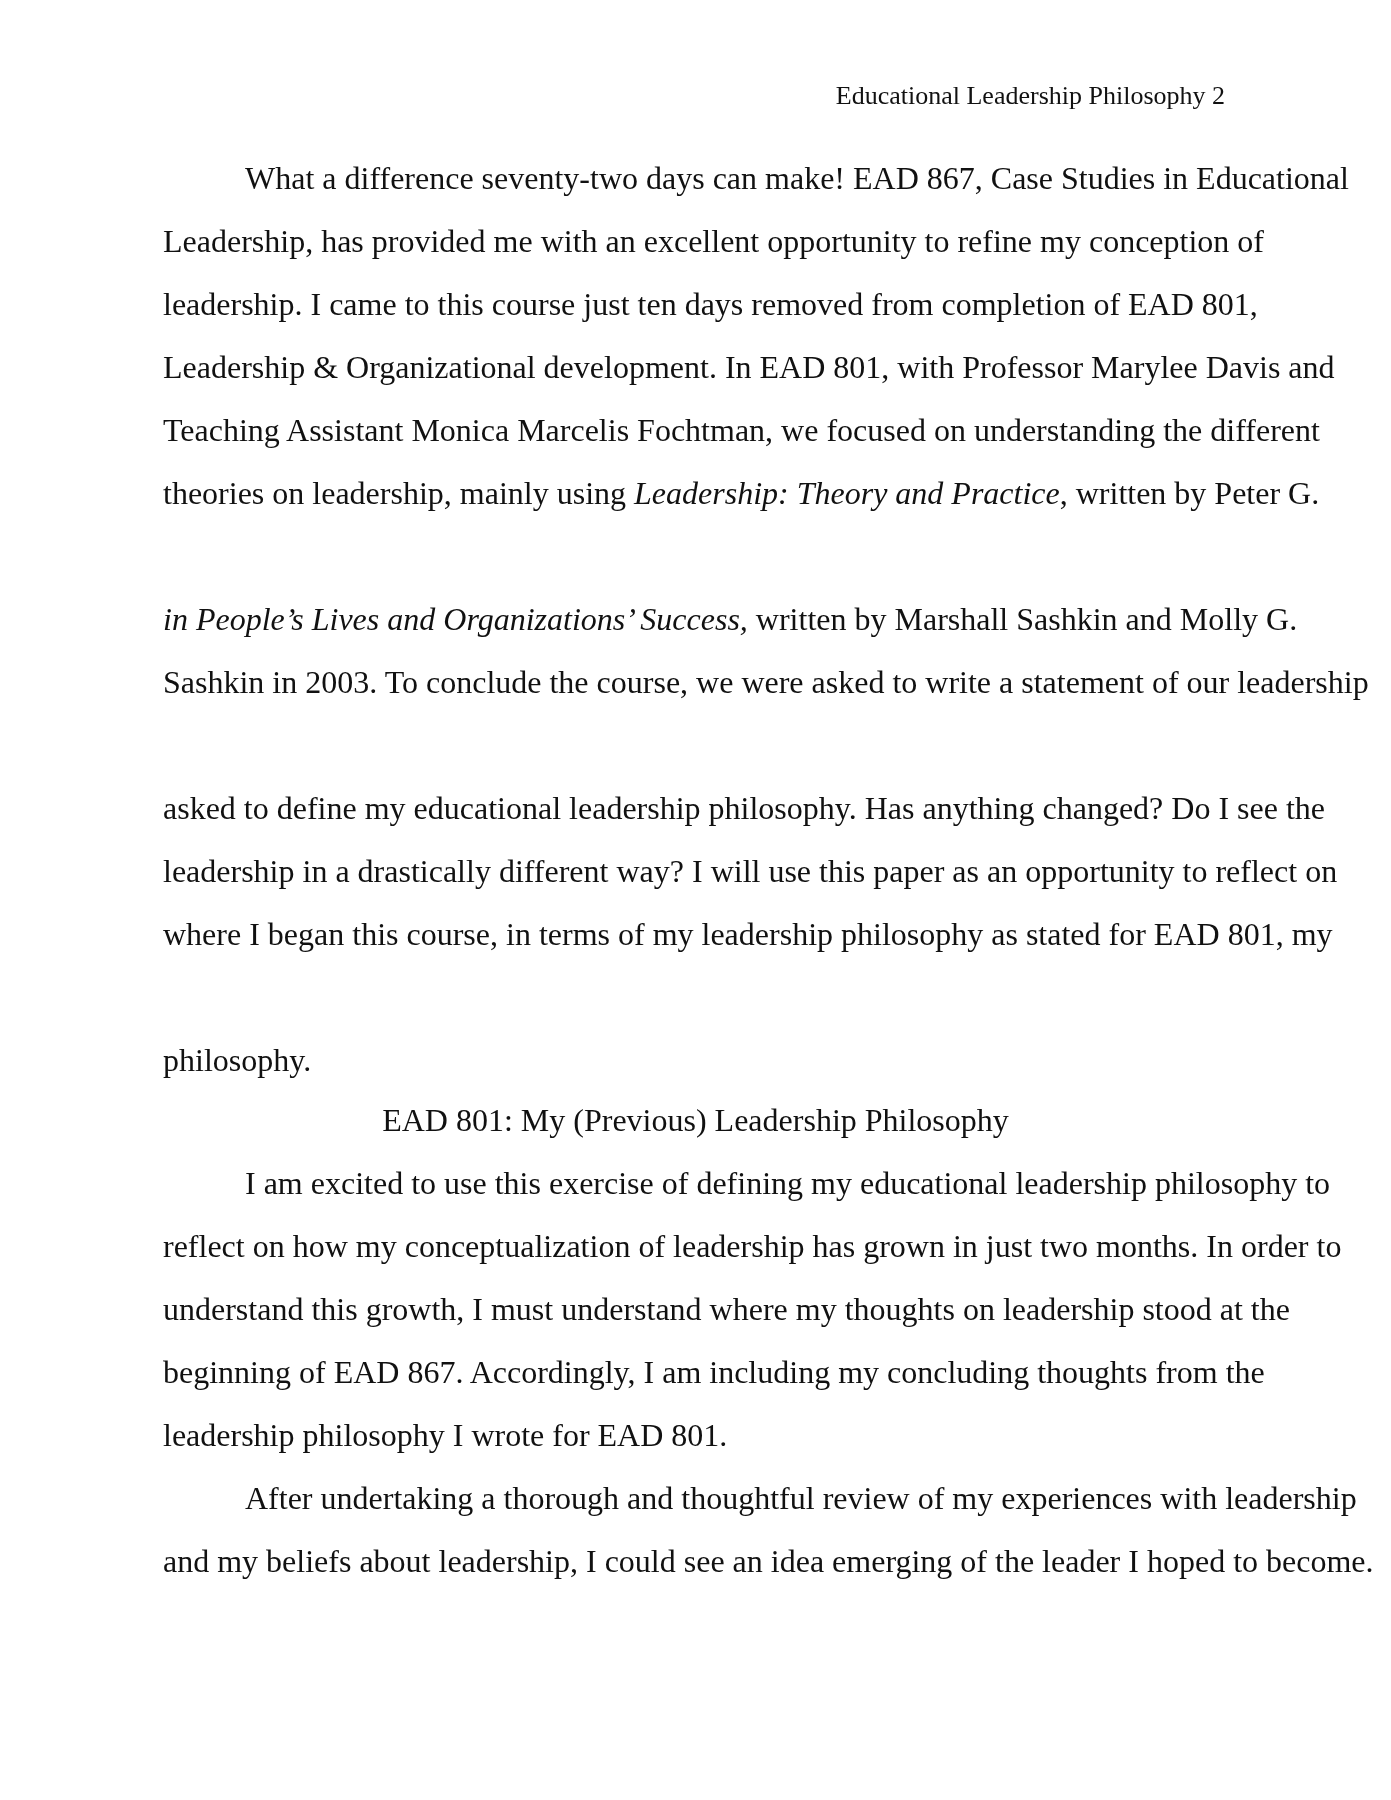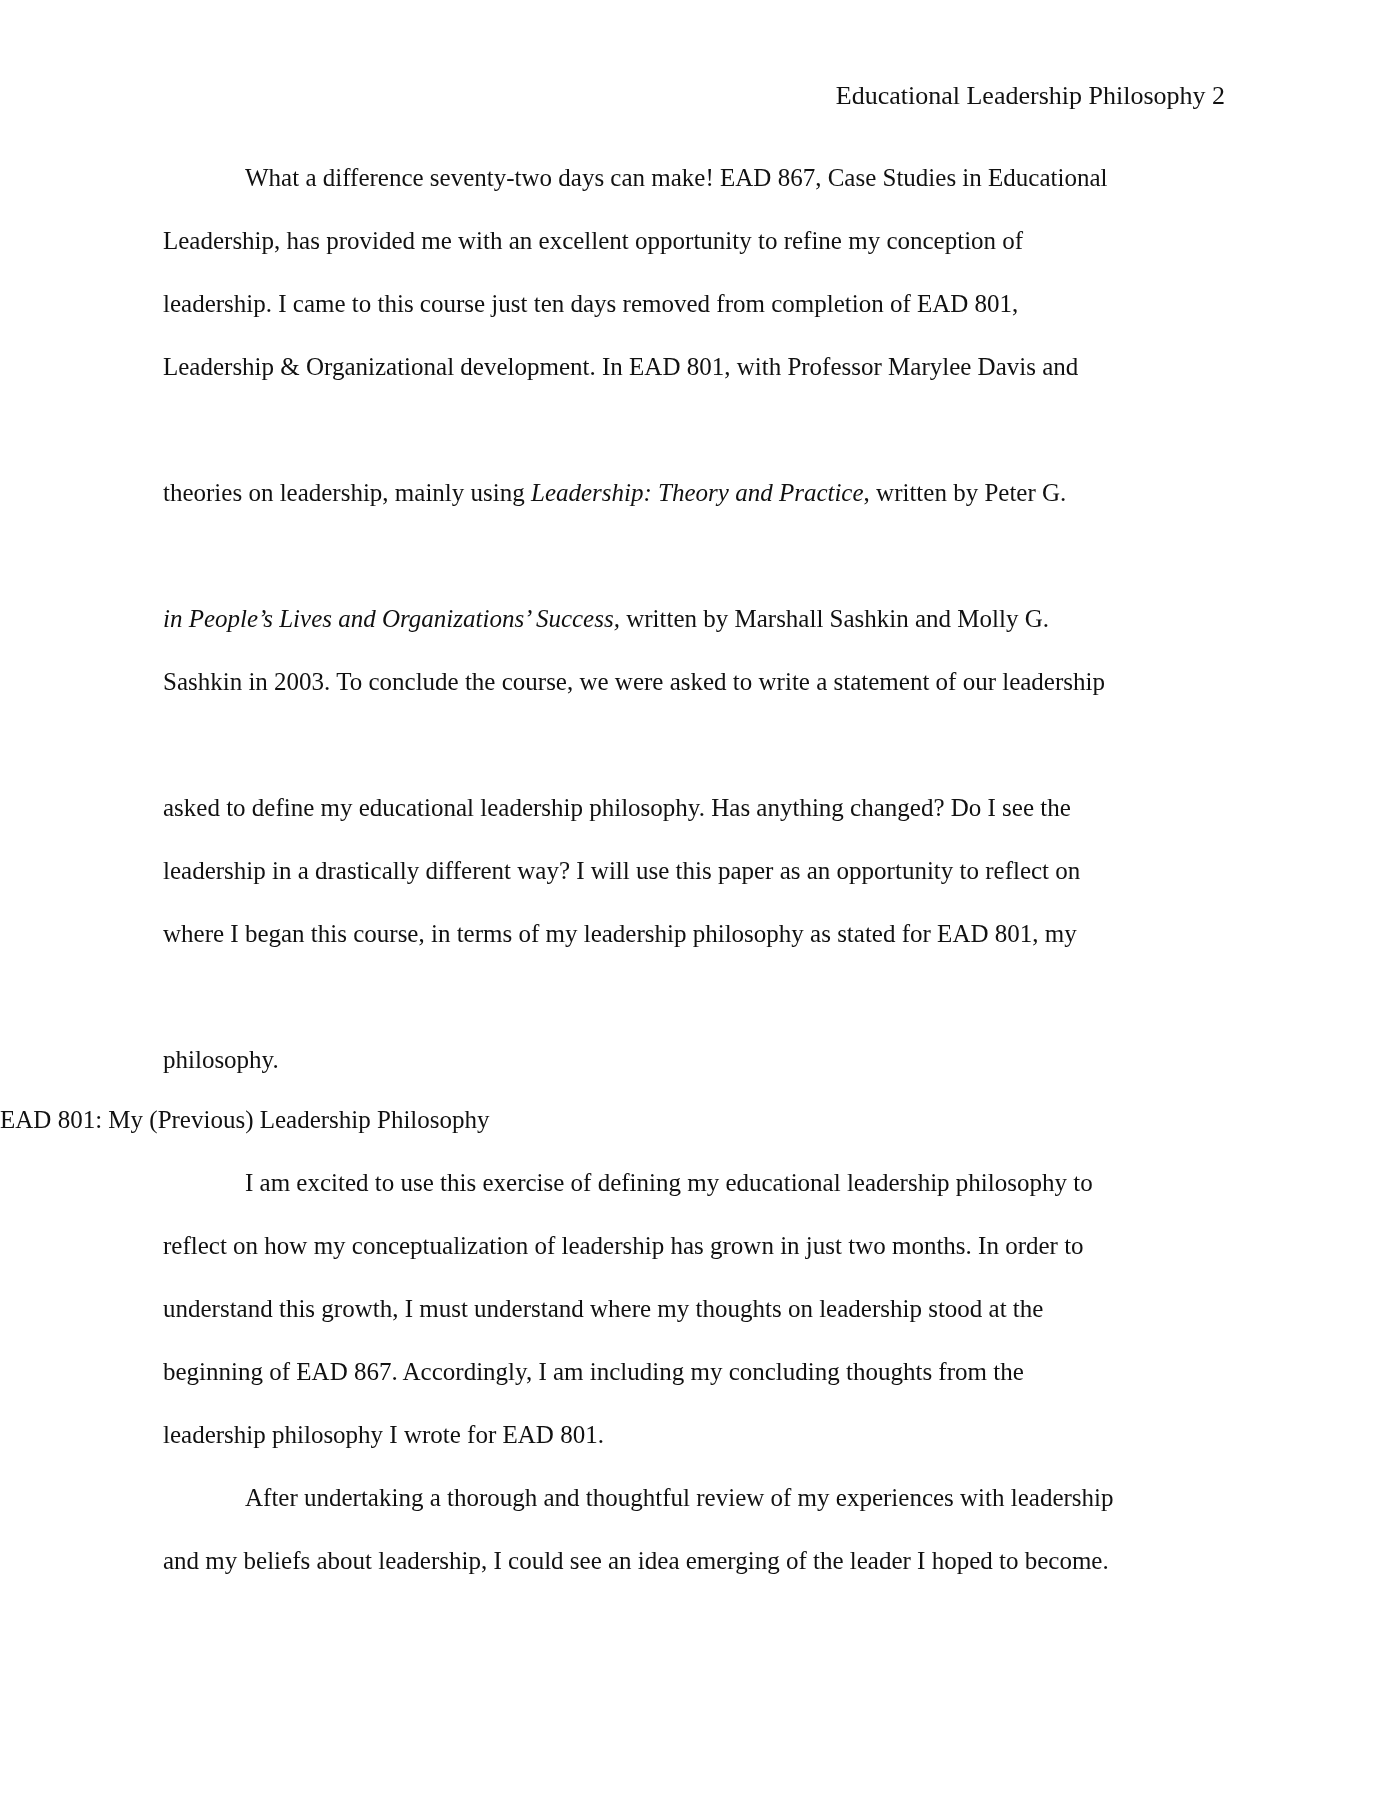--- a/index.html
+++ b/index.html
@@ -26,44 +26,45 @@
       position: absolute;
       top: 80px;
       right: 166px;
       font-size: 26px;
       line-height: 32px;
       white-space: nowrap;
     }
     .line {
       position: absolute;
       left: 163px;
-      font-size: 25px;
+      font-size: 32px;
       line-height: 32px;
       white-space: nowrap;
     }
     .line.indent { left: 245px; }
     .line.center {
       left: 0;
       width: 1391px;
-      text-align: left;
+      text-align: center;
       padding-left: 0;
     }
     .line em, .line i { font-style: italic; }
   </style>
 </head>
 <body>
 
 <div class="page">
 
   <div class="running-head">Educational Leadership Philosophy 2</div>
 
   <div class="line indent" style="top:162px">What a difference seventy-two days can make!  EAD 867, Case Studies in Educational</div>
   <div class="line" style="top:225px">Leadership, has provided me with an excellent opportunity to refine my conception of</div>
   <div class="line" style="top:288px">leadership.  I came to this course just ten days removed from completion of EAD 801,</div>
   <div class="line" style="top:351px">Leadership &amp; Organizational development.  In EAD 801, with Professor Marylee Davis and</div>
+  <div class="line" style="top:414px">Teaching Assistant Monica Marcelis Fochtman, we focused on understanding the different</div>
 
   <div class="line" style="top:477px">
     <span>theories on leadership, mainly using </span><em>Leadership: Theory and Practice</em><span>, written by Peter G.</span>
   </div>
 
 
   <div class="line" style="top:603px">
     <em>in People’s Lives and Organizations’ Success,</em><span> written by Marshall Sashkin and Molly G.</span>
   </div>
 

